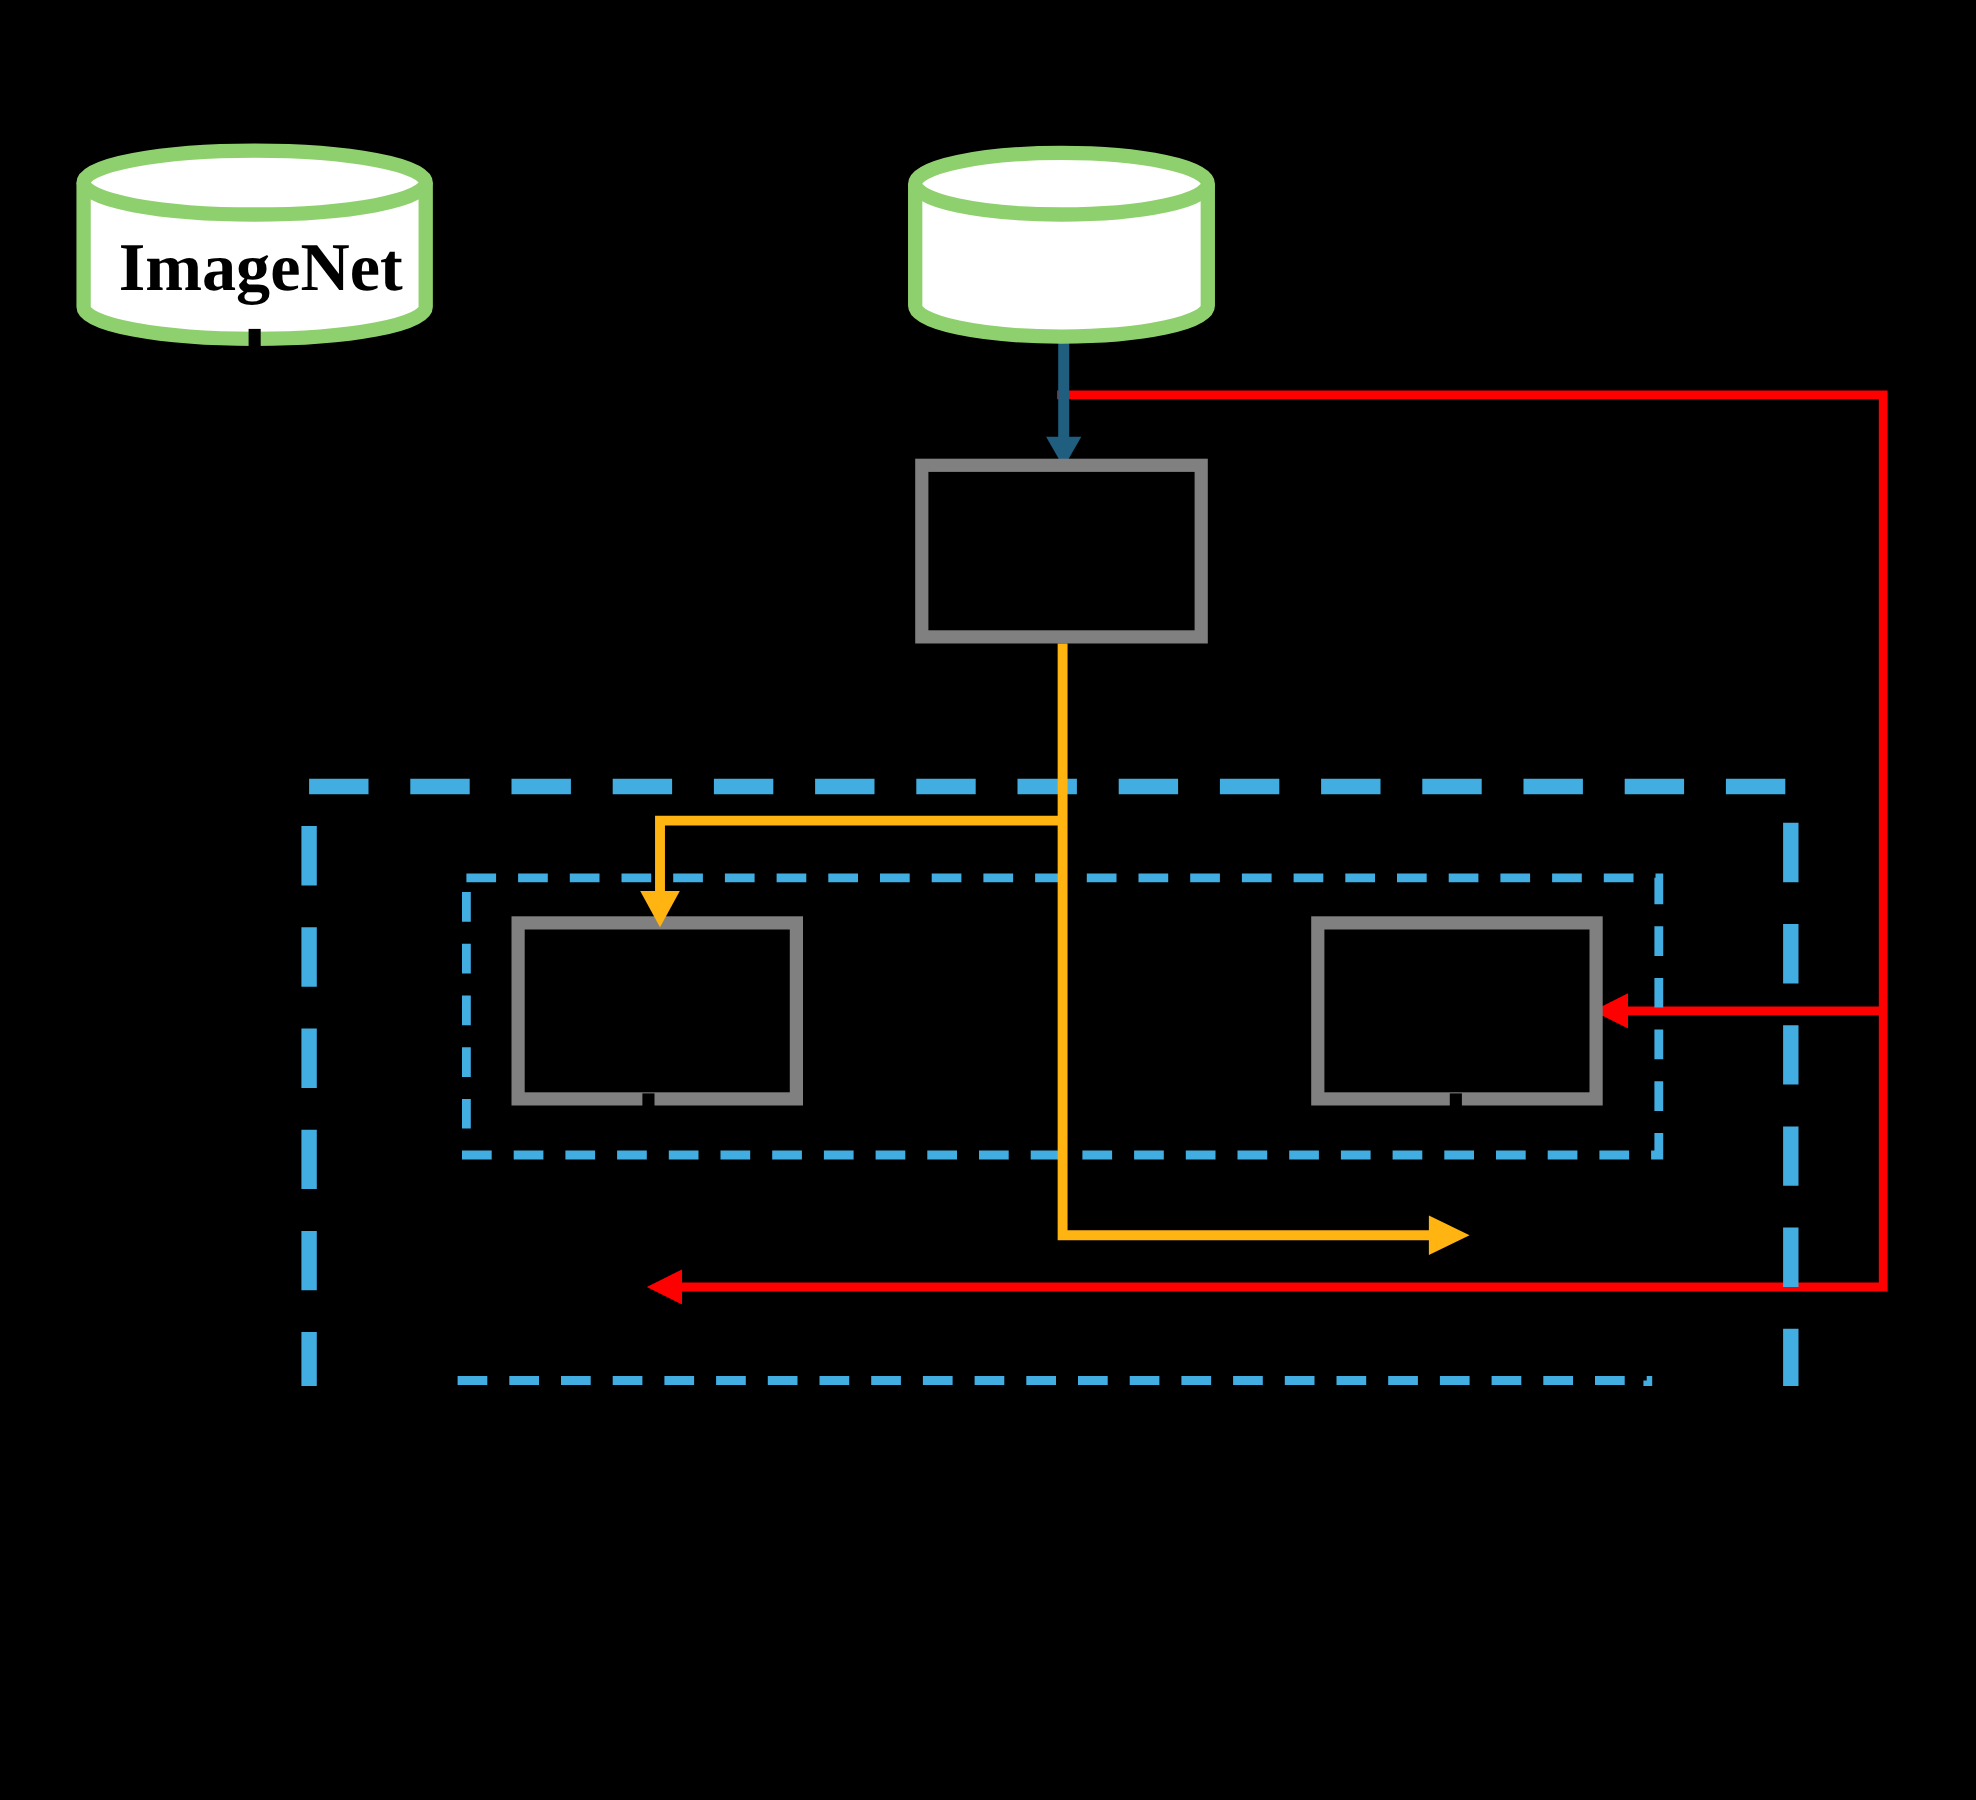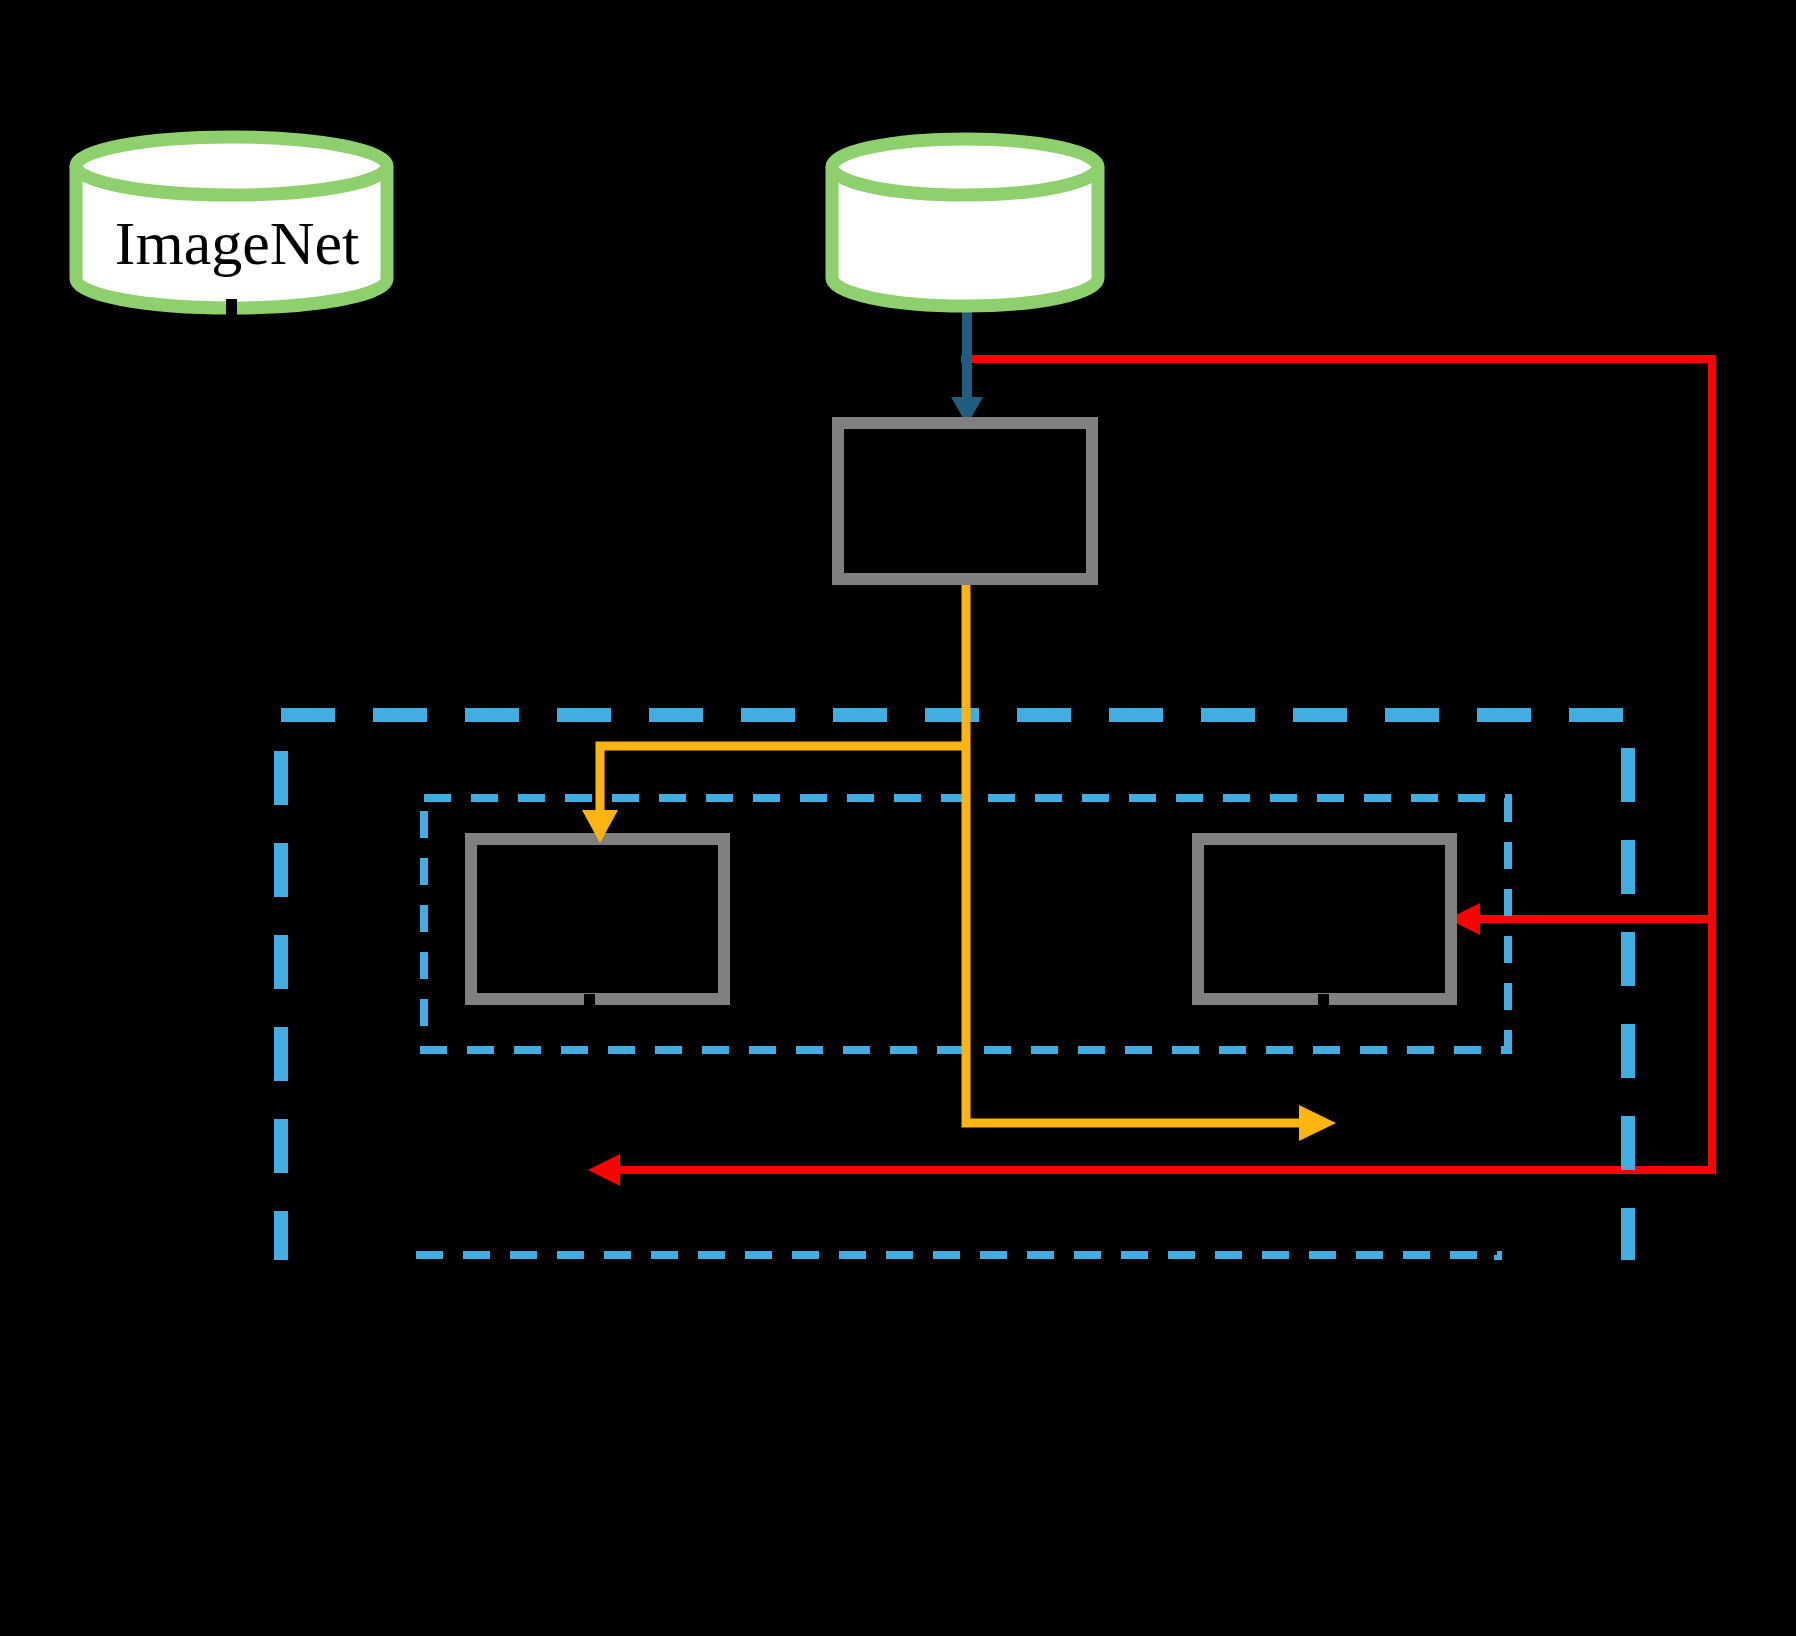--- a/index.html
+++ b/index.html
@@ -7,20 +7,21 @@
     padding: 0;
     background: #000000;
     font-family: "Liberation Sans", sans-serif;
   }
   .stage {
     position: relative;
     width: 1796px;
     height: 1260px;
     background: #000000;
     overflow: hidden;
+    font-weight: bold;
   }
   .stage svg {
     position: absolute;
     left: 0;
     top: 0;
     display: block;
   }
   text.db-label {
     font-family: "Liberation Serif", serif;
     font-size: 62px;

